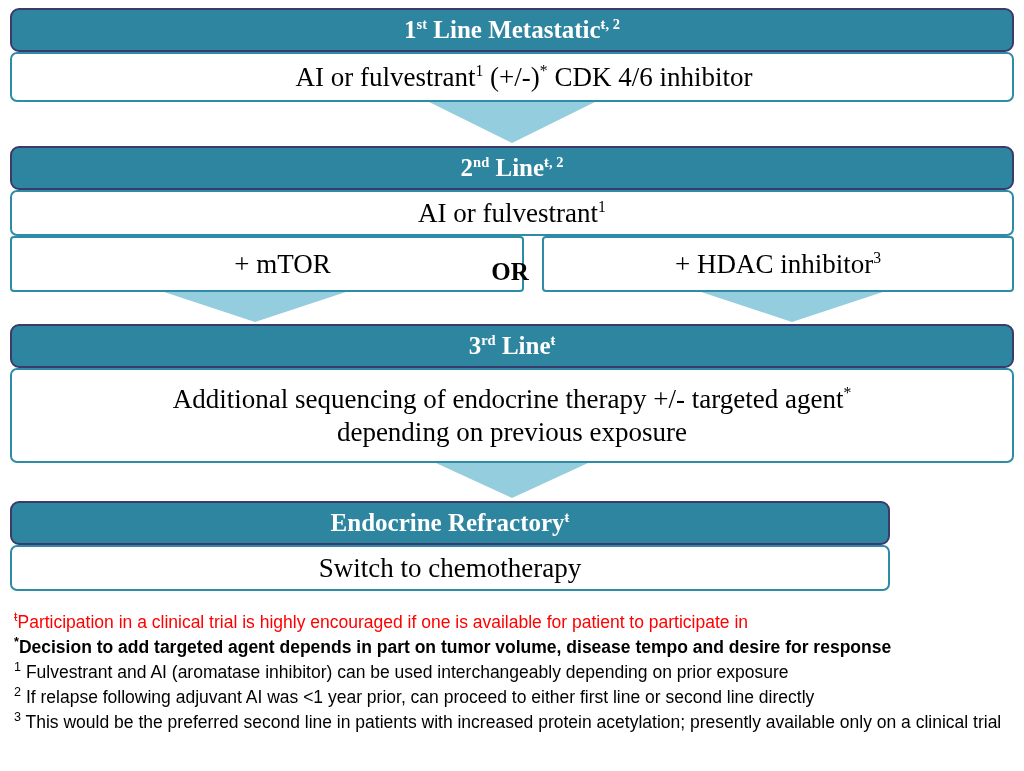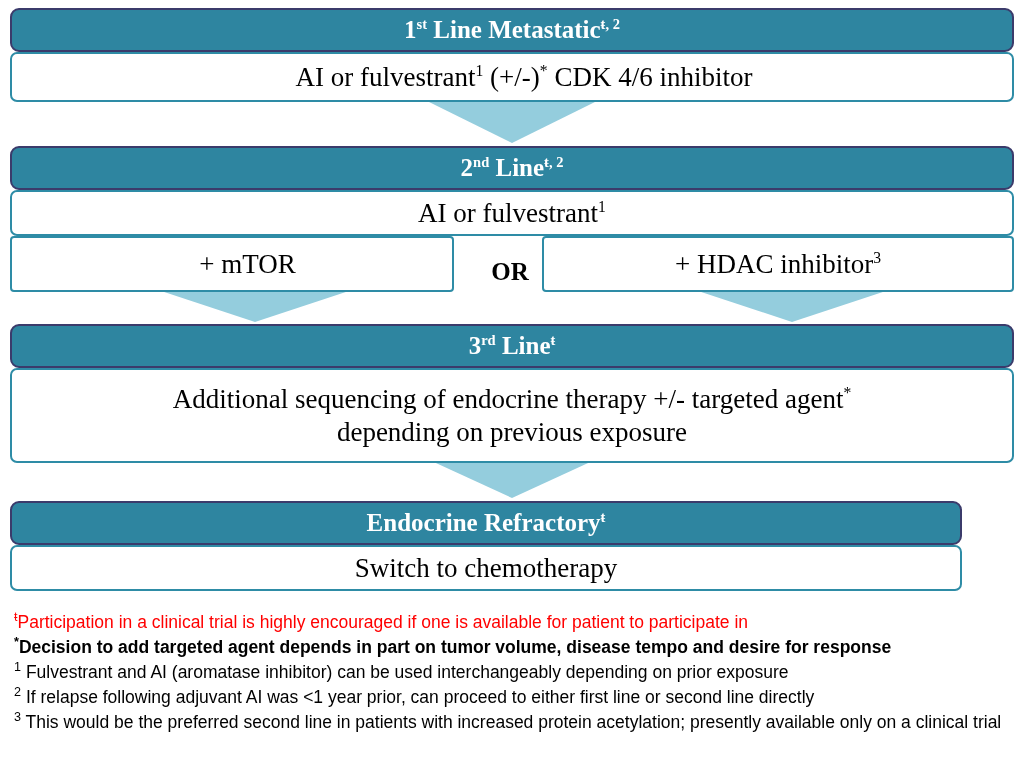--- a/index.html
+++ b/index.html
@@ -74,21 +74,21 @@
     border: 2px solid #2E8CA6;
     border-radius: 4px;
     box-sizing: border-box;
     display: flex;
     align-items: center;
     justify-content: center;
     font-size: 27px;
     color: #000;
     z-index: 2;
   }
-  .split-left  { left: 0;   width: 444px; padding-left: 31px; }
+  .split-left  { left: 0;   width: 514px; padding-left: 31px; }
   .split-right { right: 0;  width: 472px; }
   .split-or {
     position: absolute;
     top: 8px;
     left: 440px;
     width: 120px;
     height: 56px;
     display: flex;
     align-items: center;
     justify-content: center;
@@ -170,21 +170,21 @@
 
   <div class="stage" style="position:absolute;left:0;top:324px;width:1004px;border-radius:7px;">
     <div class="stage-header">
       <span>3</span><sup>rd</sup><span> Line</span><sup>ŧ</sup>
     </div>
     <div class="stage-body body-two">
       <span><span>Additional sequencing of endocrine therapy +/- targeted agent</span><sup>*</sup><br><span>depending on previous exposure</span></span>
     </div>
   </div>
 
-  <div class="stage" style="position:absolute;left:0;top:501px;width:952px;">
+  <div class="stage" style="position:absolute;left:0;top:501px;width:880px;">
     <div class="stage-header">
       <span>Endocrine Refractory</span><sup>ŧ</sup>
     </div>
     <div class="stage-body body-one">
       <span>Switch to chemotherapy</span>
     </div>
   </div>
 
 </div>
 

